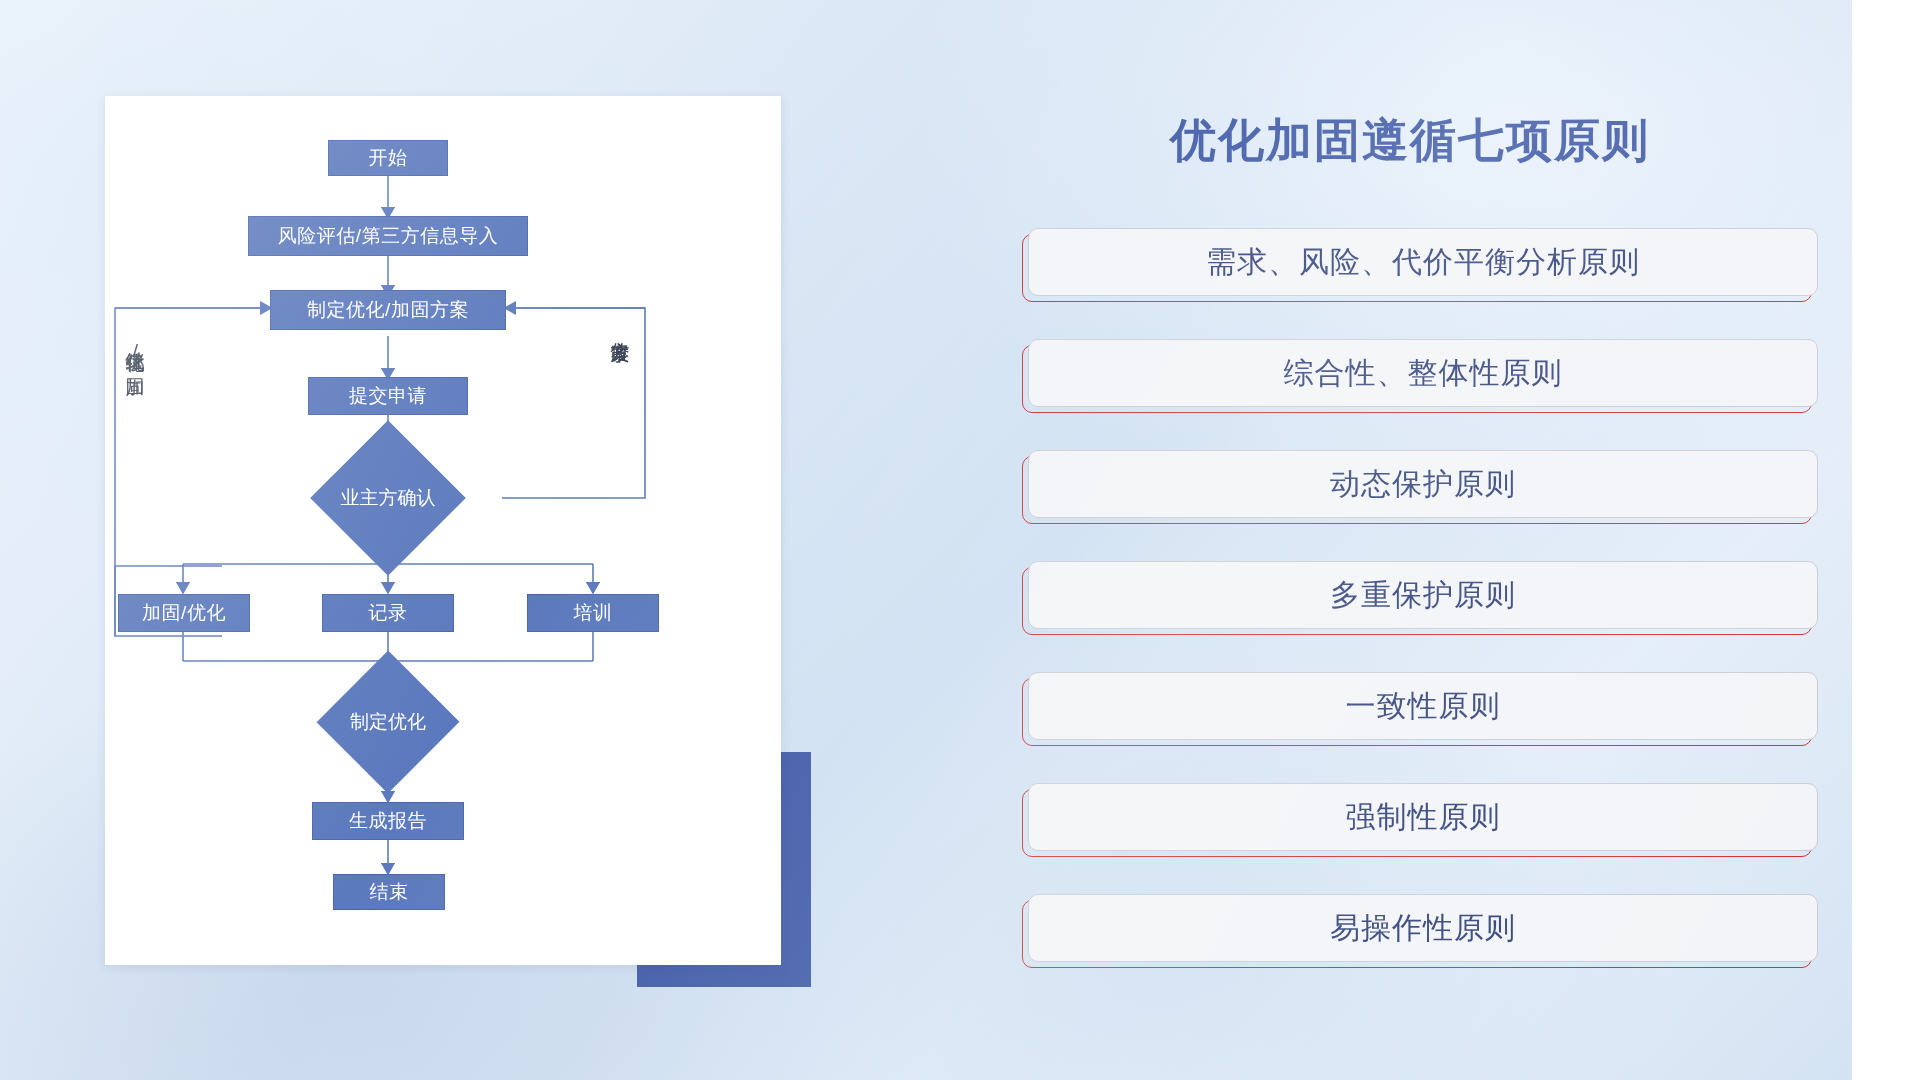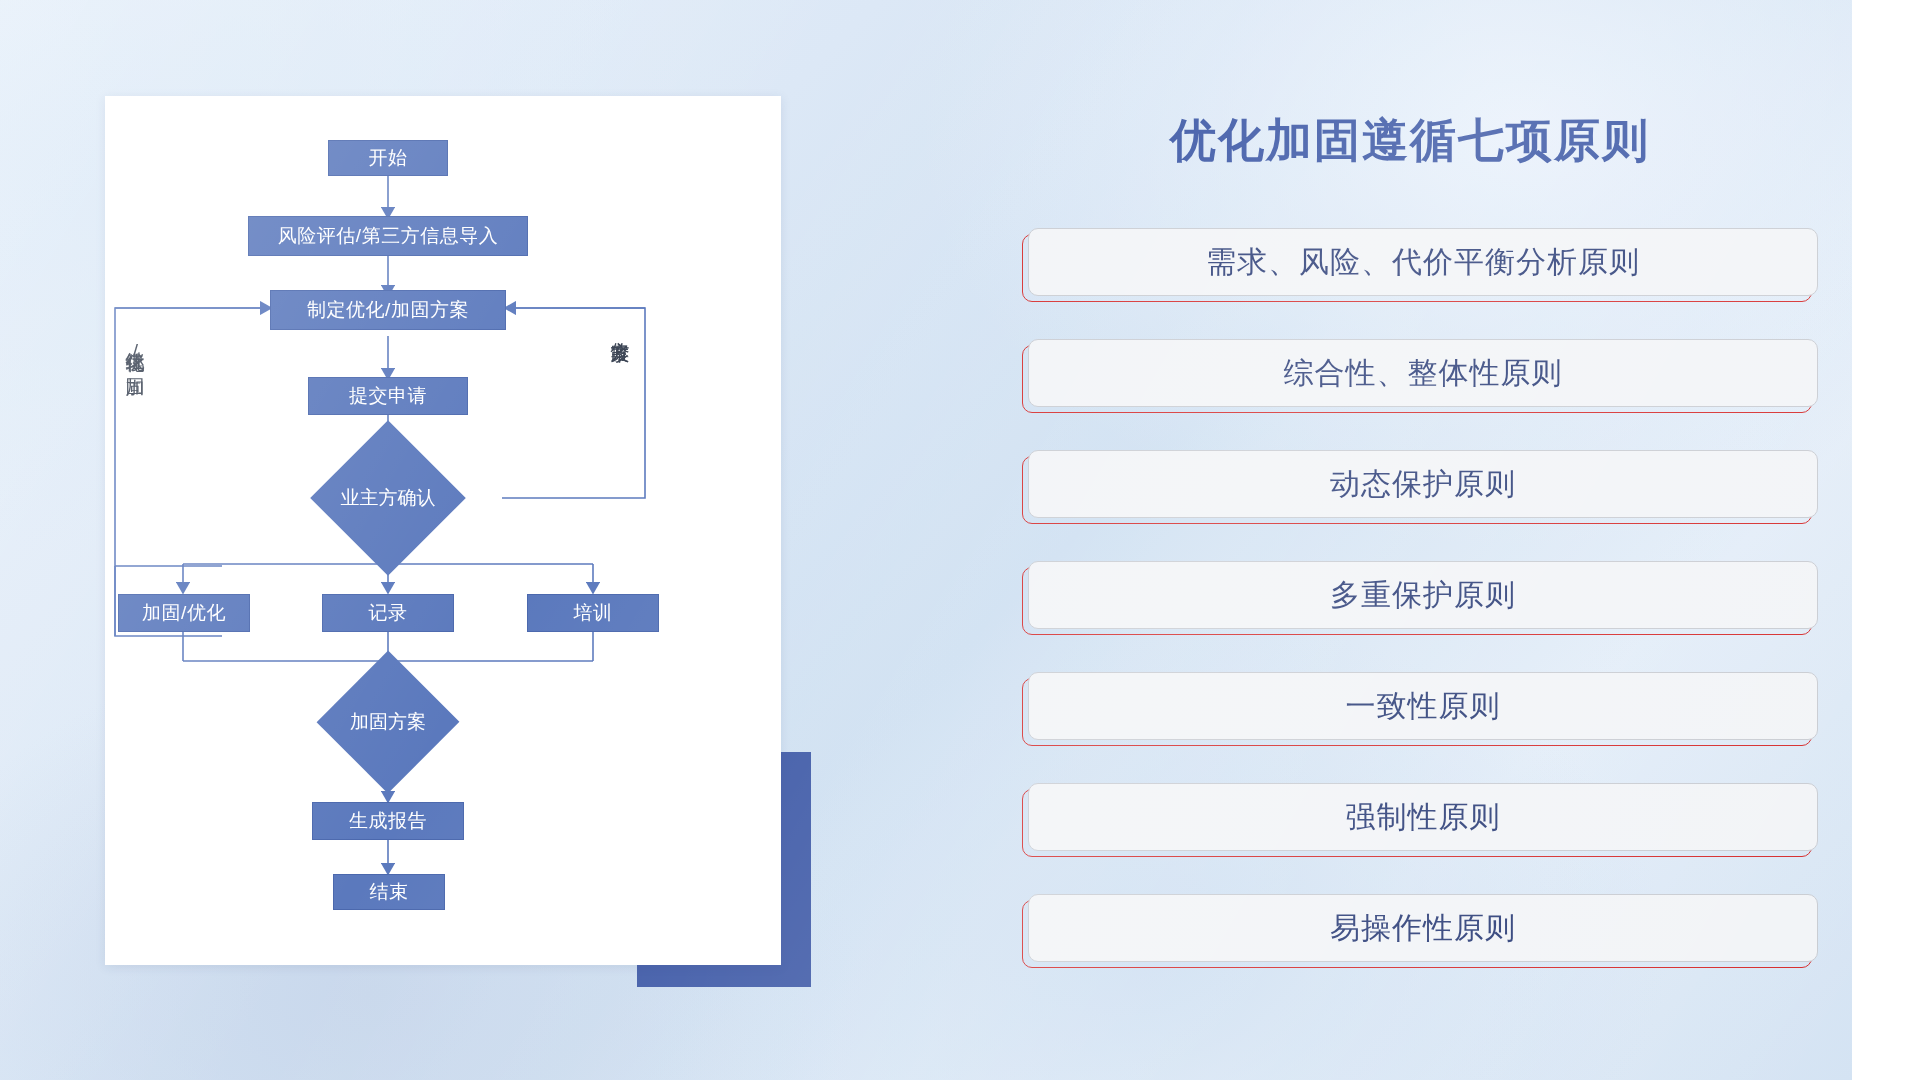--- a/index.html
+++ b/index.html
@@ -227,21 +227,21 @@
     <div class="node" style="left:217px; top:498px; width:132px; height:38px;">
       <span>记录</span>
     </div>
 
     <div class="node" style="left:422px; top:498px; width:132px; height:38px;">
       <span>培训</span>
     </div>
 
     <div class="diamond-wrap" style="left:213px; top:580px; width:140px; height:92px;">
       <div class="diamond-shape" style="transform: rotate(45deg) scale(0.72,1.1);"></div>
-      <div class="diamond-label">加固方案</div>
+      <div class="diamond-label">制定优化</div>
     </div>
 
     <div class="node" style="left:207px; top:706px; width:152px; height:38px;">
       <span>生成报告</span>
     </div>
 
     <div class="node" style="left:228px; top:778px; width:112px; height:36px;">
       <span>结束</span>
     </div>
 

